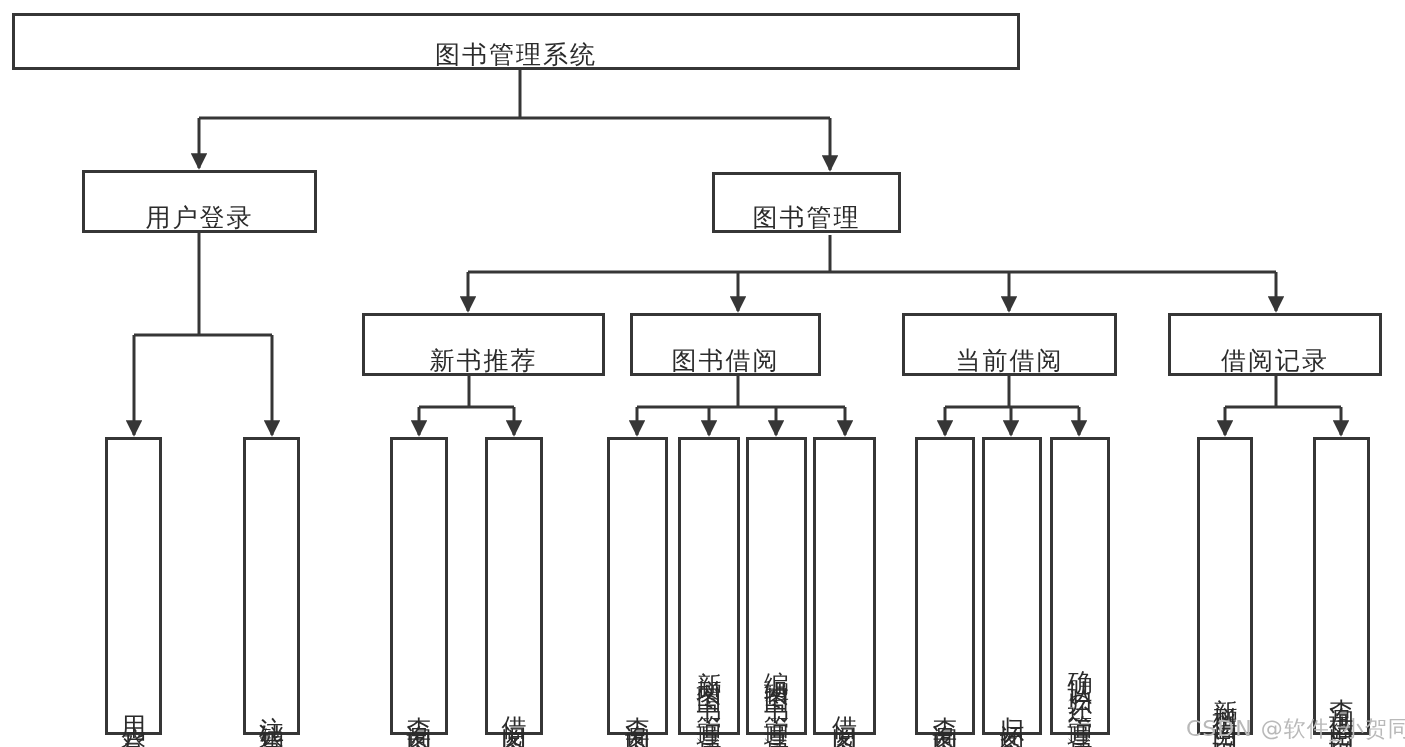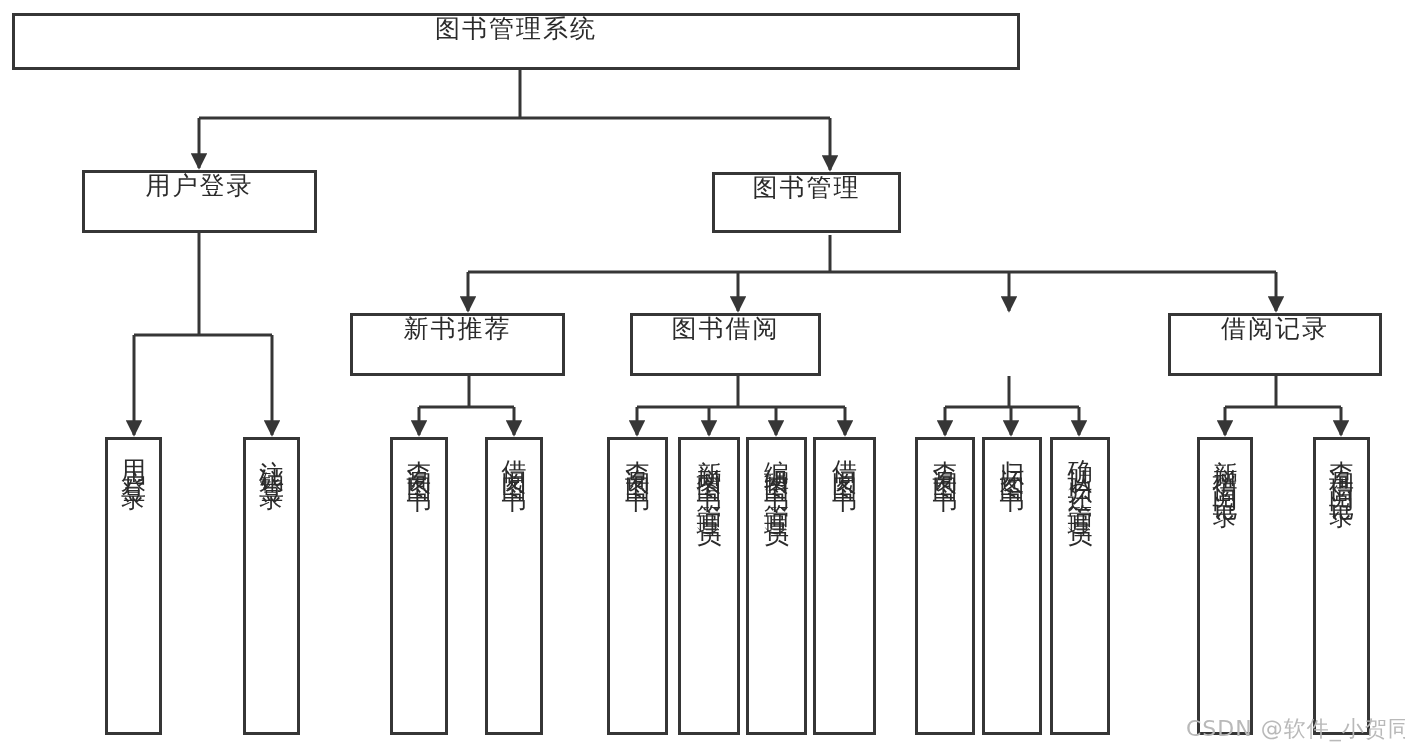--- a/index.html
+++ b/index.html
@@ -15,21 +15,21 @@
     background:var(--background);
     font-family:"DejaVu Sans","Liberation Sans",sans-serif;
     overflow:hidden;
   }
   .connectors{position:absolute;left:0;top:0;width:1405px;height:747px;}
   .box{
     position:absolute;
     box-sizing:border-box;
     border:3px solid var(--line);
     background:#ffffff;
-    display:flex;align-items:flex-start;justify-content:center;
+    display:flex;align-items:flex-end;justify-content:center;
     color:var(--text);
   }
   .box.h span{
     font-size:25px;
     letter-spacing:2px;
     white-space:nowrap;
     line-height:1;
   }
   .box.v span{
     writing-mode:vertical-rl;
@@ -102,25 +102,28 @@
     <span>图书管理系统</span>
   </div>
 
   <div class="box h" style="left:82px;top:170px;width:235px;height:63px">
     <span>用户登录</span>
   </div>
   <div class="box h" style="left:712px;top:172px;width:189px;height:61px">
     <span>图书管理</span>
   </div>
 
-  <div class="box h" style="left:350px;top:313px;width:215px;height:63px">
+  <div class="box h" style="left:362px;top:313px;width:243px;height:63px">
     <span>新书推荐</span>
   </div>
   <div class="box h" style="left:630px;top:313px;width:191px;height:63px">
     <span>图书借阅</span>
+  </div>
+  <div class="box h" style="left:902px;top:313px;width:215px;height:63px">
+    <span>当前借阅</span>
   </div>
   <div class="box h" style="left:1168px;top:313px;width:214px;height:63px">
     <span>借阅记录</span>
   </div>
 
   <div class="box v" style="left:105px;top:437px;width:57px;height:298px">
     <span>用户登录</span>
   </div>
   <div class="box v" style="left:243px;top:437px;width:57px;height:298px">
     <span>注销登录</span>

